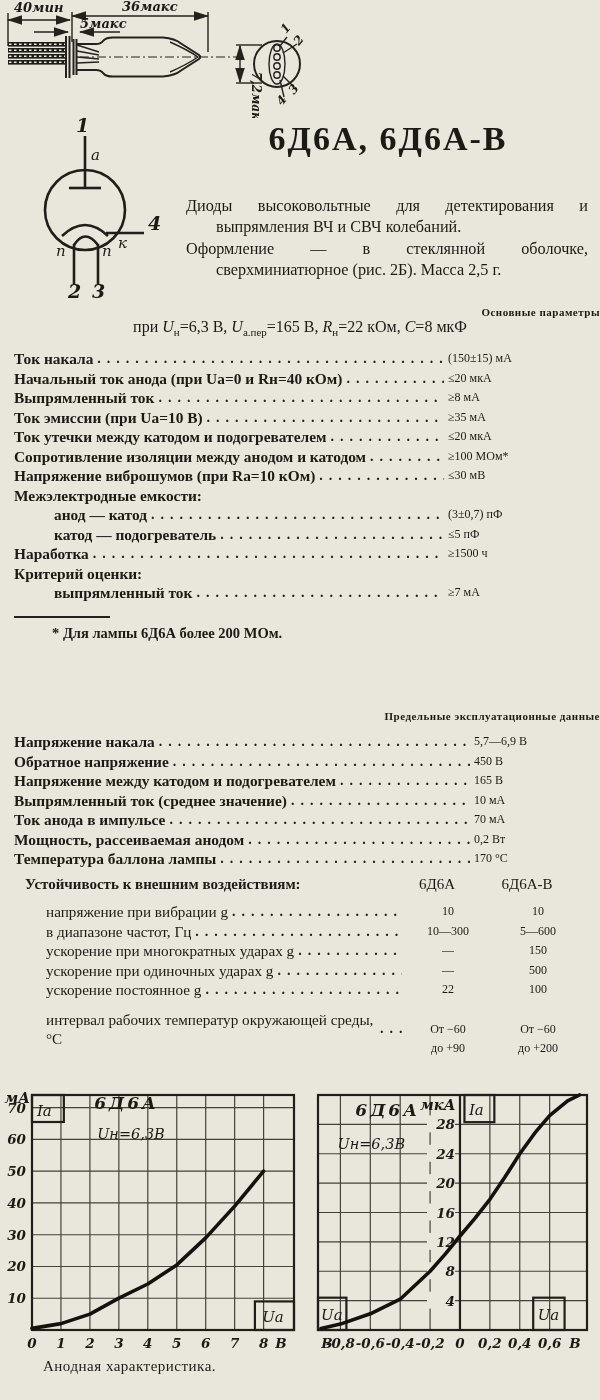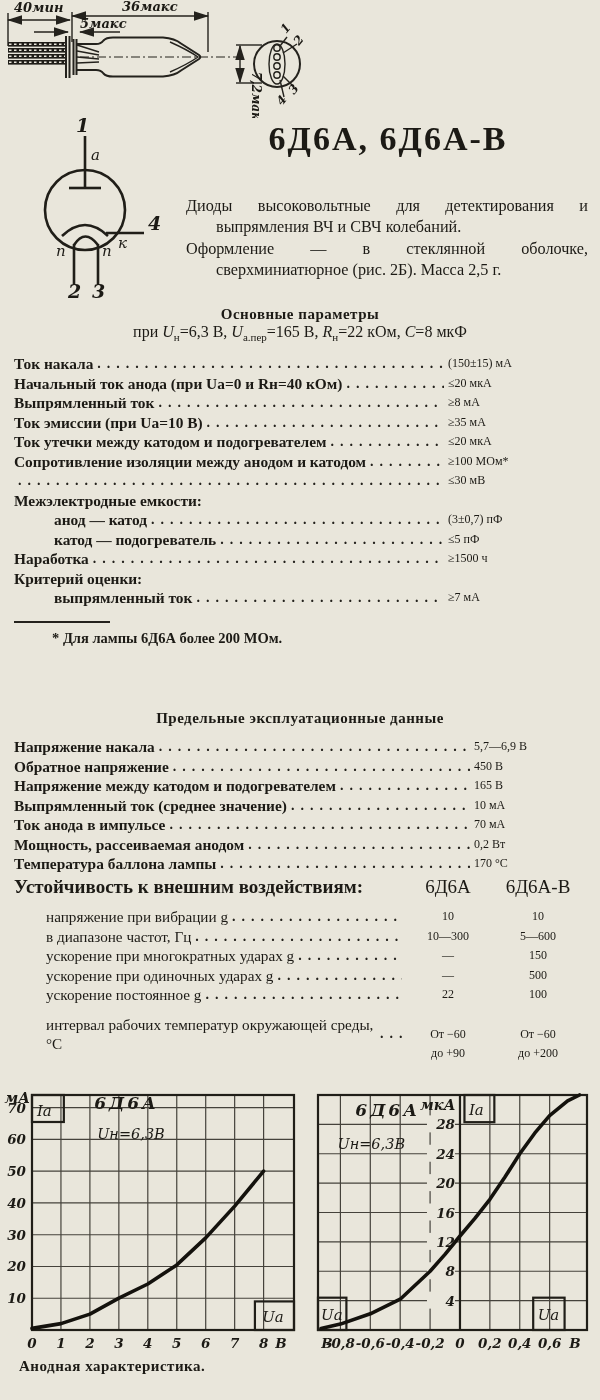--- a/index.html
+++ b/index.html
@@ -22,21 +22,21 @@
   #head{top:118px;height:186px}
   #symbol{position:absolute;left:22px;top:0}
   .sym{stroke:#201e18;stroke-width:2.6;fill:none}
   .symtxt{font-style:italic;font-weight:bold;font-size:19px;fill:#1c1a15}
   .symtxt2{font-style:italic;font-size:15px;fill:#1c1a15}
   h1{position:absolute;left:188px;top:2px;width:400px;margin:0;text-align:center;
      font-size:34px;letter-spacing:2px;font-weight:bold}
   #descr{position:absolute;left:186px;top:78px;width:402px;font-size:16.2px;line-height:1.32;text-align:justify}
   #descr p{margin:0;padding-left:30px;text-indent:-30px}
 
-  h2{margin:0;text-align:center;font-size:15px;font-weight:bold;letter-spacing:.5px}
+  h2{margin:0;text-align:right;font-size:11px;font-weight:bold;letter-spacing:.5px}
 
   
   #sec-main{top:306px}
   #conditions{text-align:center;margin-top:0;font-size:16px}
   #conditions sub{font-size:11px}
   .rows{margin-top:11px;padding:0 14px}
   .prow{display:flex;align-items:center;line-height:19.5px;font-size:15.4px}
   .plabel{white-space:nowrap;font-weight:bold}
   .sub .plabel{font-weight:bold}
   .prow.sub{padding-left:40px}
@@ -45,21 +45,21 @@
   .pvalue{flex:none;width:138px;font-size:12px}
   #limit-rows .pvalue{width:112px}
   #fn-rule{width:96px;border-top:2px solid #24221d;margin:13px 0 0 14px}
   #footnote{margin:7px 0 0 52px;font-size:14.5px;font-weight:bold}
 
   #sec-limits{top:710px}
   #sec-limits .rows{margin-top:10px}
   #sec-limits .plabel{font-weight:bold}
 
   #sec-stab{top:876px}
-  .stab-head{display:flex;padding:0 14px;font-size:19px;align-items:flex-start}
+  .stab-head{display:flex;padding:0 25px;font-size:15px;align-items:flex-start}
   .stab-head .shlabel{flex:1;font-weight:bold}
   .sv1{flex:none;width:84px;text-align:center}
   .sv2{flex:none;width:96px;text-align:center}
   #stab-rows{margin-top:9px;padding:0 14px}
   #stab-rows .prow{font-size:15.2px;line-height:19.5px}
   #stab-rows .plabel{font-weight:normal;padding-left:32px;white-space:normal}
   #stab-rows .wrap .plabel{flex:0 1 330px;white-space:normal}
   #stab-rows .pvalue{white-space:pre-line;text-align:center}
   #stab-rows .wrap .pvalue{margin-top:20px}
 
@@ -70,21 +70,21 @@
   .grid{stroke:#45423b;stroke-width:1.2}
   .frame{stroke:#201e18;stroke-width:2.2;fill:none}
   .curve{stroke:#14120d;stroke-width:3.6;fill:none;stroke-linecap:round;stroke-linejoin:round}
   .tick{font-style:italic;font-weight:bold;font-size:13.5px;fill:#1c1a15}
   .unit{font-style:italic;font-weight:bold;font-size:14.5px;fill:#1c1a15}
   .var{font-style:italic;font-size:15px;fill:#1c1a15}
   .ctitle{font-style:italic;font-weight:bold;font-size:17px;letter-spacing:3px;fill:#1c1a15}
   .cond{font-style:italic;font-size:14.5px;fill:#1c1a15}
   .bgr{fill:#e9e6db}
   .caption{position:absolute;top:273px;font-size:15px}
-  .cap1{left:19px;font-weight:bold;letter-spacing:.5px}
+  .cap1{left:43px;font-weight:normal;letter-spacing:.5px}
   .cap2{left:276px}
 </style>
 </head>
 <body>
 
 <svg id="drawing" width="600" height="118">
   <defs>
     <marker id="ah" markerWidth="11" markerHeight="8" refX="10" refY="4" orient="auto-start-reverse">
       <path d="M0,0.6 L11,4 L0,7.4 Z" fill="#24221d"></path>
     </marker>
@@ -208,20 +208,21 @@
         <span class="plabel">Ток утечки между катодом и подогревателем</span>
         <span class="dots">............................................................</span>
         <span class="pvalue">≤20 мкА</span>
       </div>
       <div class="prow">
         <span class="plabel">Сопротивление изоляции между анодом и катодом</span>
         <span class="dots">............................................................</span>
         <span class="pvalue">≥100 МОм*</span>
       </div>
       <div class="prow">
+        <span class="plabel">Напряжение виброшумов (при Rа=10 кОм)</span>
         <span class="dots">............................................................</span>
         <span class="pvalue">≤30 мВ</span>
       </div>
       <div class="prow">
         <span class="plabel">Межэлектродные емкости:</span>
       </div>
       <div class="prow sub">
         <span class="plabel">анод — катод</span>
         <span class="dots">............................................................</span>
         <span class="pvalue">(3±0,7) пФ</span>

